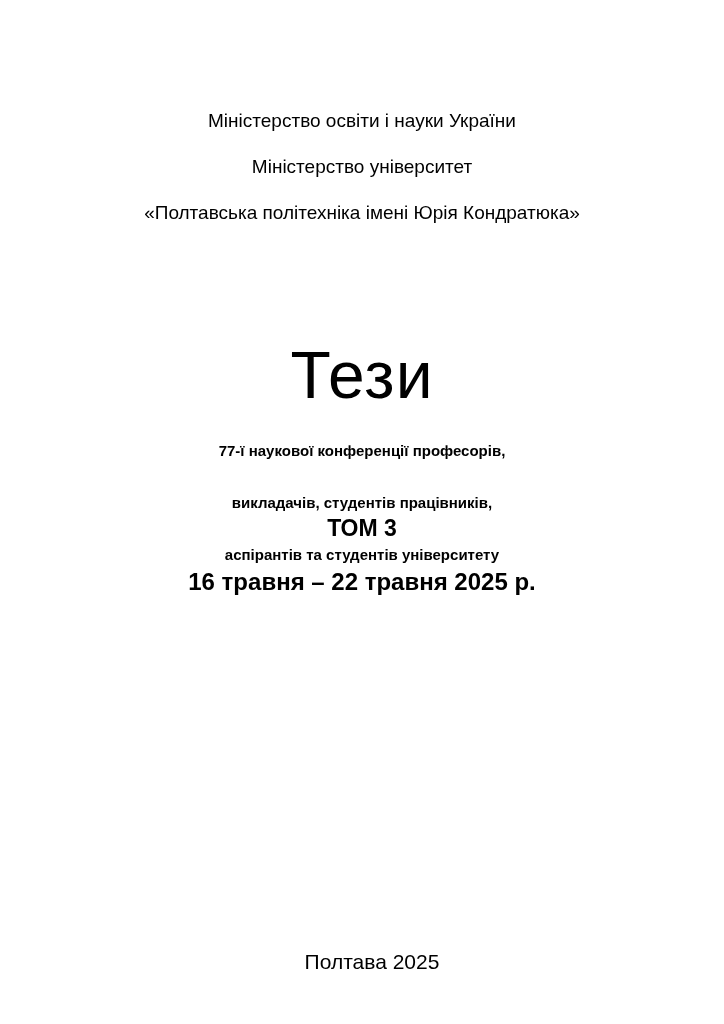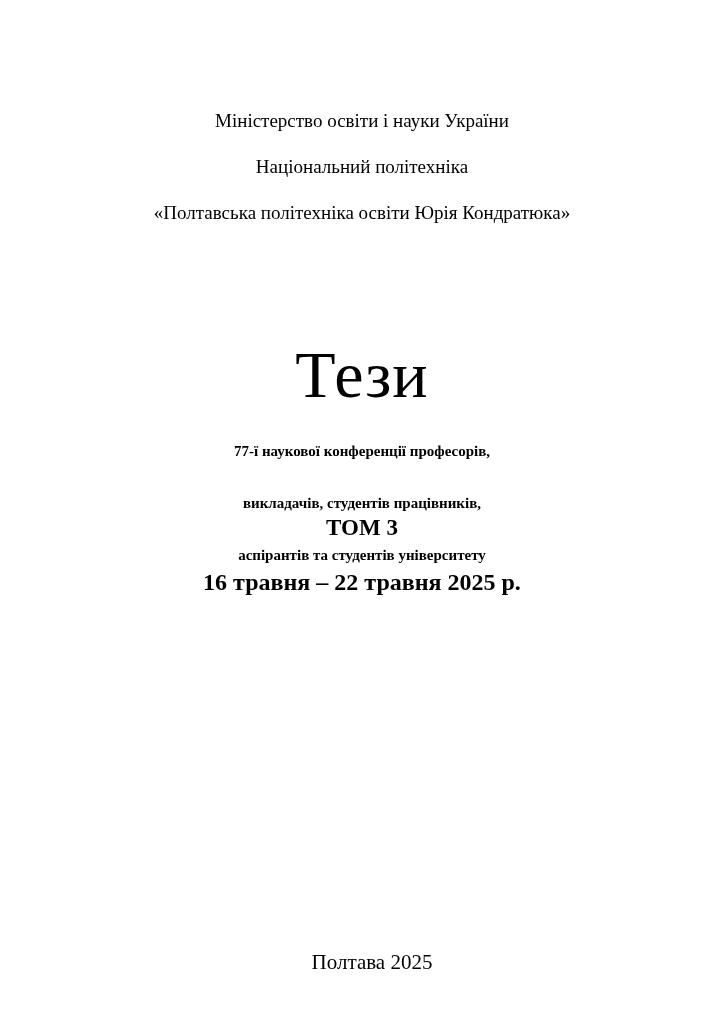--- a/index.html
+++ b/index.html
@@ -10,21 +10,21 @@
     width: 724px;
     height: 1024px;
     overflow: hidden;
   }
   .page {
     position: relative;
     width: 724px;
     height: 1024px;
     background: #ffffff;
     color: #000000;
-    font-family: Liberation Serif, serif;
+    font-family: Liberation Sans, sans-serif;
   }
   .centered {
     position: absolute;
     left: 0;
     right: 0;
     text-align: center;
     white-space: pre-line;
   }
   .header {
     top: 86px;
@@ -66,22 +66,22 @@
     padding-left: 20px;
   }
 </style>
 </head>
 <body>
 
 <div class="page" style="background: rgb(255, 255, 255); color: rgb(0, 0, 0);">
 
   <div class="header centered">
     <div>Міністерство освіти і науки України</div>
-    <div>Національний політехніка</div>
-    <div>«Полтавська політехніка освіти Юрія Кондратюка»</div>
+    <div>Міністерство університет</div>
+    <div>«Полтавська політехніка імені Юрія Кондратюка»</div>
   </div>
 
   <h1 class="title centered">Тези</h1>
 
   <div class="subtitle centered">
     <div>77-ї наукової конференції професорів,</div>
     <div>викладачів, студентів працівників,</div>
     <div>аспірантів та студентів університету</div>
   </div>
 

